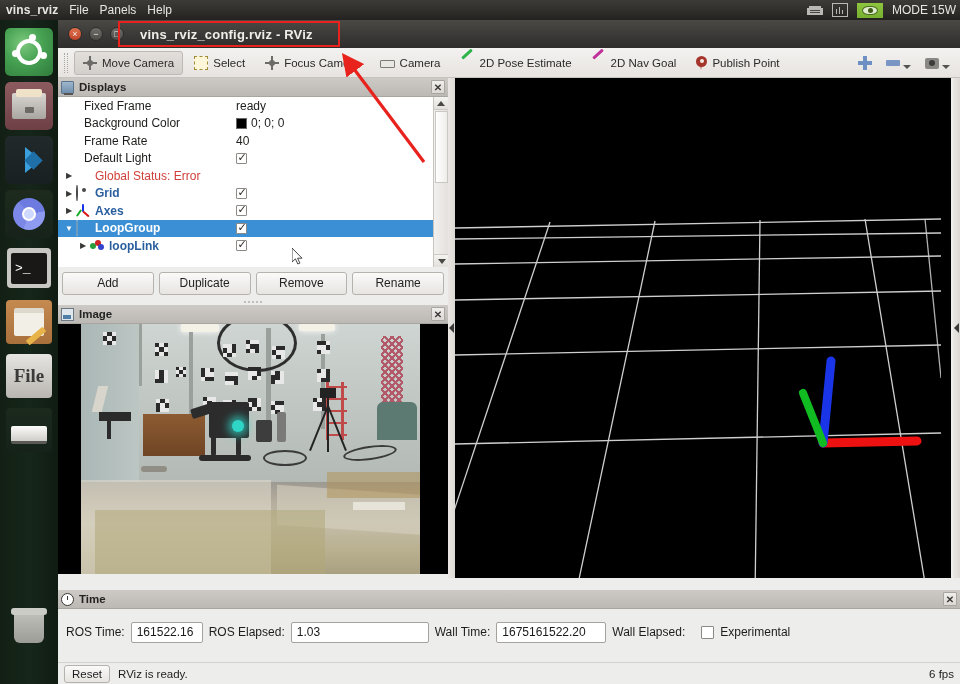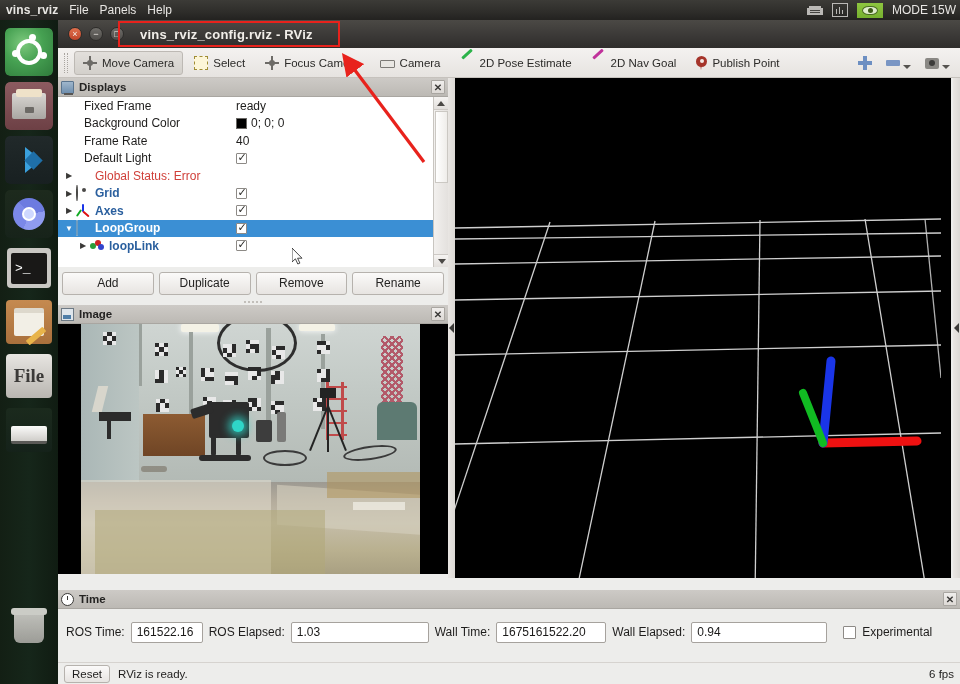--- a/index.html
+++ b/index.html
@@ -914,21 +914,20 @@
         <span class="ph-close">✕</span>
       </div>
       <div class="time-row">
         <span class="tf-label">ROS Time:</span>
         <span class="tf-input" style="width:72px;">161522.16</span>
         <span class="tf-label">ROS Elapsed:</span>
         <span class="tf-input" style="width:138px;">1.03</span>
         <span class="tf-label">Wall Time:</span>
         <span class="tf-input" style="width:110px;">1675161522.20</span>
         <span class="tf-label">Wall Elapsed:</span>
-        <span class="tf-input" style="width:136px;">0.94</span>
         <span class="exp-wrap">
           <span class="exp-box"></span>
           <span>Experimental</span>
         </span>
       </div>
     </div>
 
     <div class="statusbar">
       <span class="reset-btn">Reset</span>
       <span>RViz is ready.</span>

